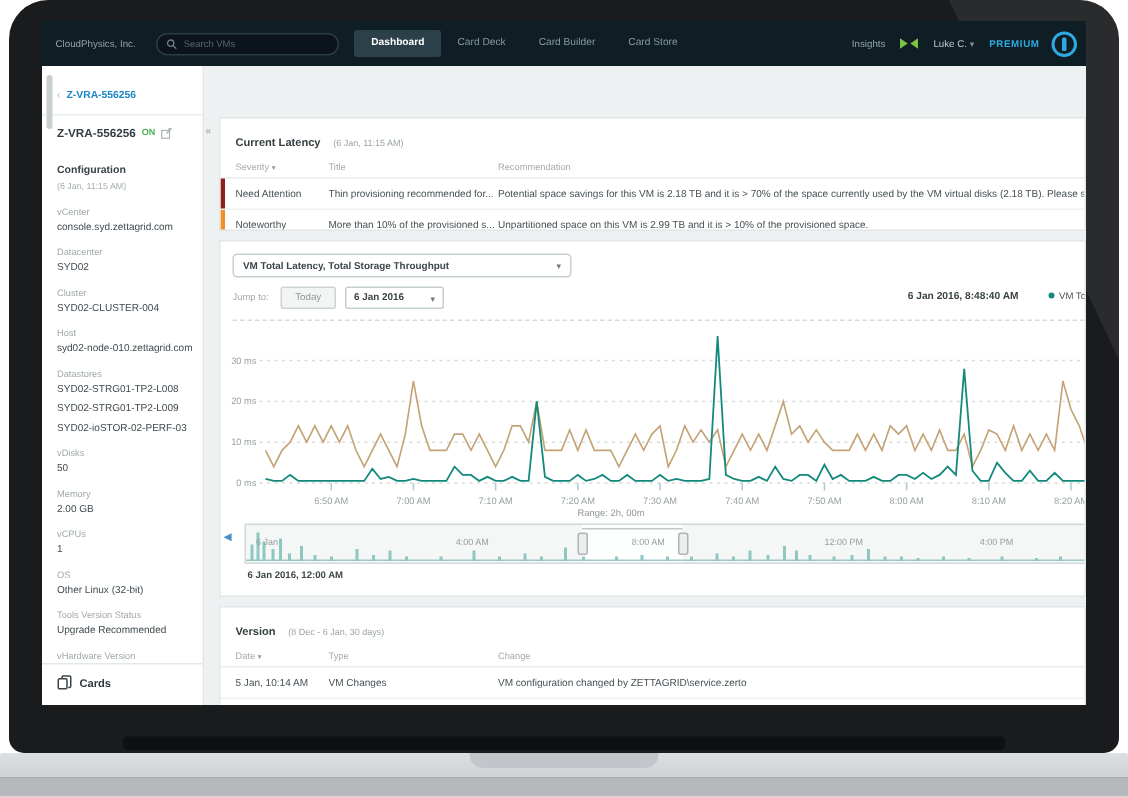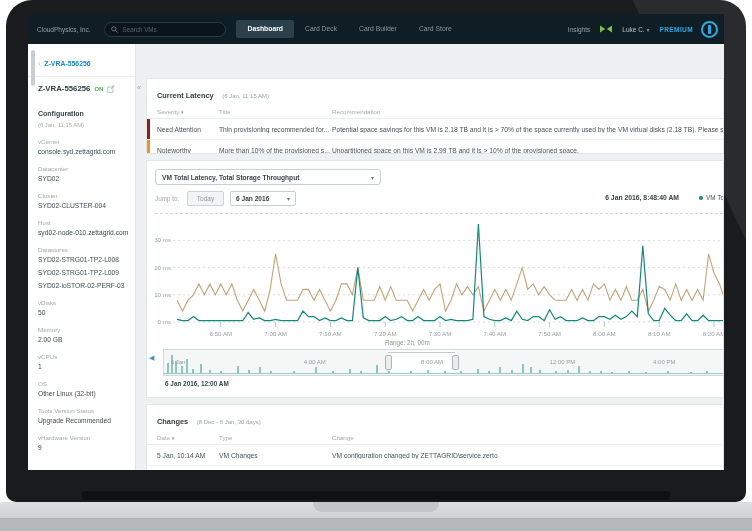--- a/index.html
+++ b/index.html
@@ -168,20 +168,27 @@
           <div class="side-value">2.00 GB</div>
           <div class="side-label">vCPUs</div>
           <div class="side-value">1</div>
           <div class="side-label">OS</div>
           <div class="side-value">Other Linux (32-bit)</div>
           <div class="side-label">Tools Version Status</div>
           <div class="side-value">Upgrade Recommended</div>
           <div class="side-label">vHardware Version</div>
           <div class="side-value">9</div>
         </div>
+      <div class="cardsrow">
+        <svg width="10" height="10" viewBox="0 0 12 12">
+          <rect x="1" y="3" width="7" height="8" rx="1" fill="none" stroke="#39444a" stroke-width="1.2"></rect>
+          <path d="M4 3 V1.8 a1 1 0 0 1 1-1 h5 a1 1 0 0 1 1 1 V9 a1 1 0 0 1 -1 1 h-1" fill="none" stroke="#39444a" stroke-width="1.2"></path>
+        </svg>
+        <span>Cards</span>
+      </div>
     </aside>
 
     <main class="main">
       <span class="collapse">«</span>
 
       <section class="card c1">
         <div class="cardhead">
           <span class="cardtitle">Current Latency</span>
           <span class="cardts">(6 Jan, 11:15 AM)</span>
         </div>
@@ -307,21 +314,21 @@
             <div class="ovshade" style="left: 290.68px; right: 0px;"></div>
             <div class="ovbracket" style="left: 223.6px; width: 67.08px;"></div>
             <div class="ovhandle" style="left: 220.6px;"></div>
             <div class="ovhandle" style="left: 287.7px;"></div>
           </div>
         <div class="ovstart">6 Jan 2016, 12:00 AM</div>
       </section>
 
       <section class="card c3">
         <div class="cardhead">
-          <span class="cardtitle">Changes</span>
+          <span class="cardtitle">Version</span>
           <span class="cardts">(8 Dec - 6 Jan, 30 days)</span>
         </div>
         <div class="trow thead">
           <span><span>Date</span> <span class="caret">▾</span></span>
           <span>Type</span>
           <span>Change</span>
         </div>
         <div id="change-rows">
             <div class="trow drow">
               <span class="cell">5 Jan, 10:14 AM</span>

